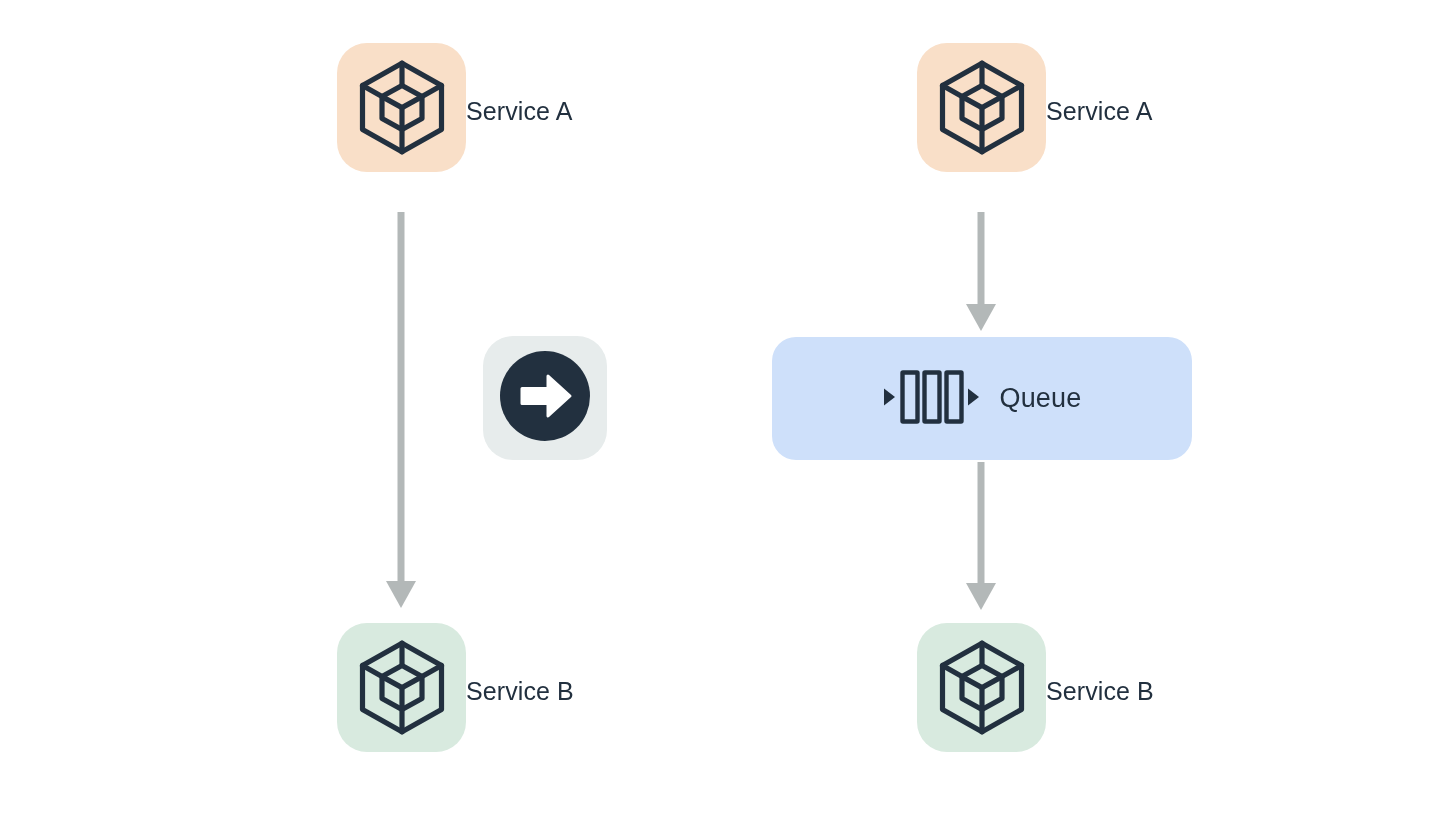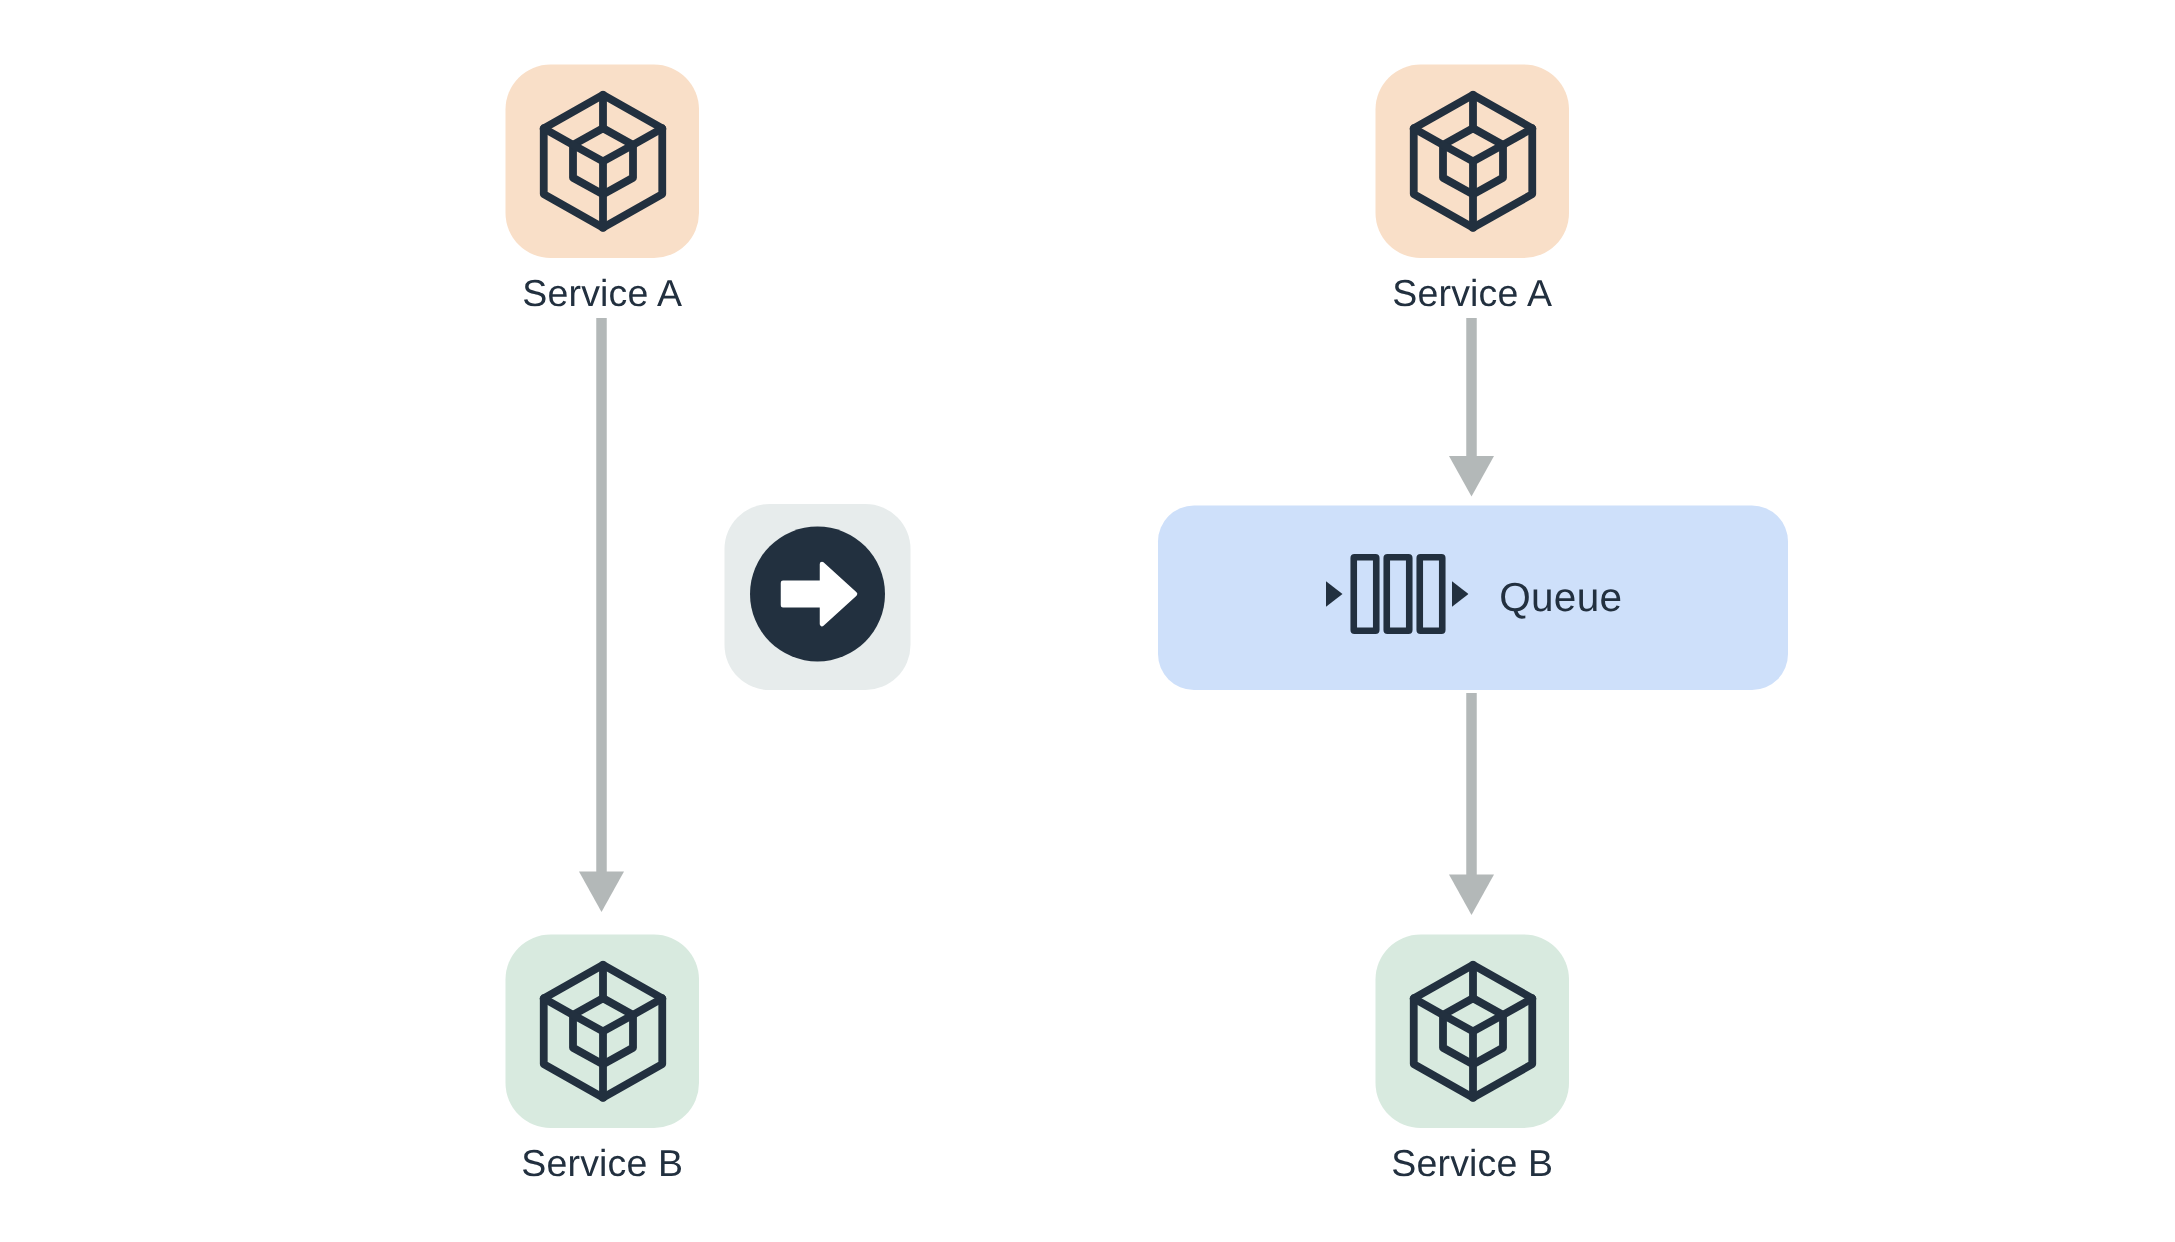--- a/index.html
+++ b/index.html
@@ -19,21 +19,21 @@
 
   .canvas {
     position: absolute;
     inset: 0;
   }
 
   
   .node {
     position: absolute;
     display: flex;
-    flex-direction: column;
+    flex-direction: row;
     align-items: center;
   }
   .tile {
     width: 129px;
     height: 129px;
     border-radius: 30px;
     display: flex;
     align-items: center;
     justify-content: center;
     box-sizing: border-box;

